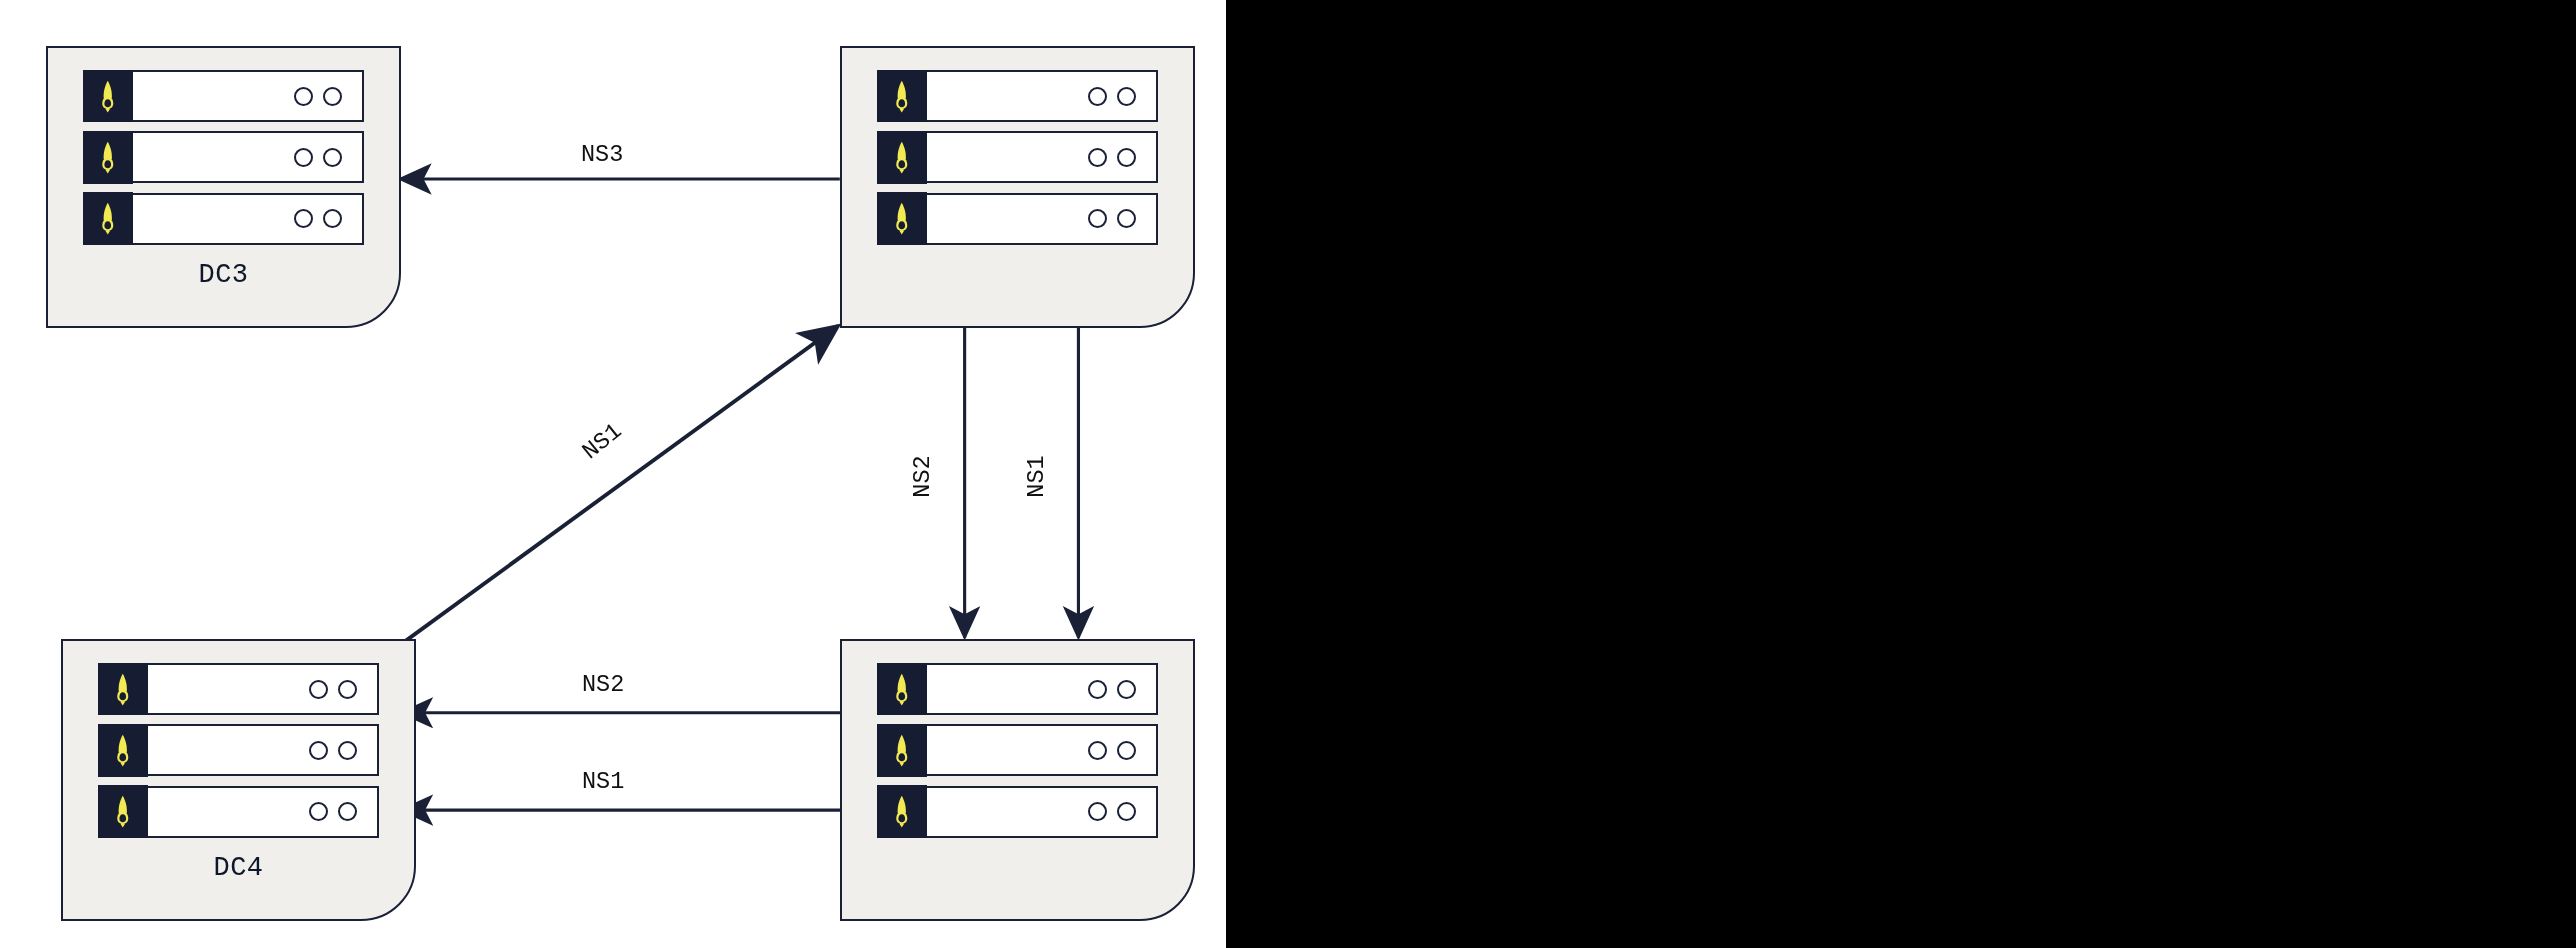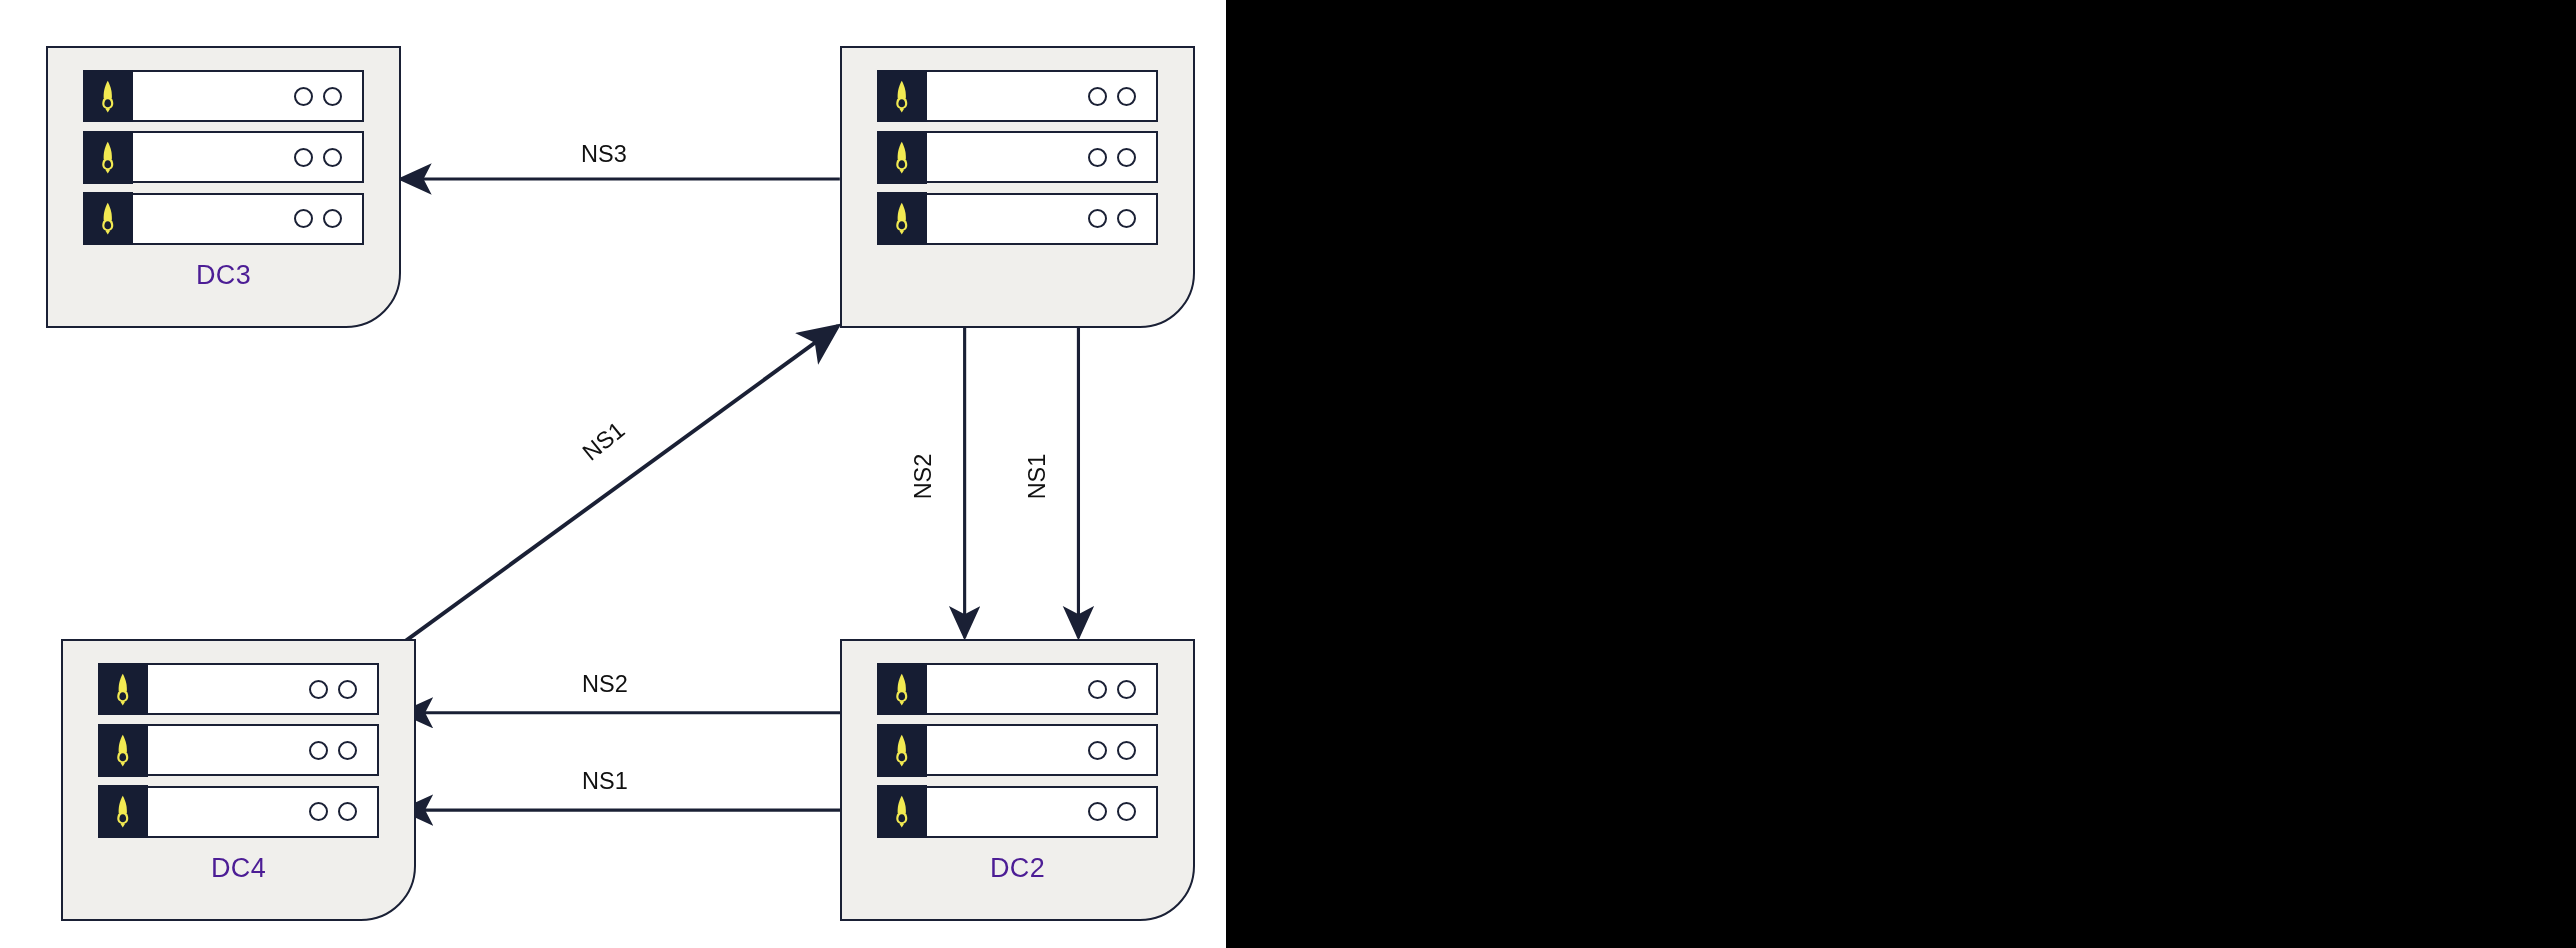--- a/index.html
+++ b/index.html
@@ -1,17 +1,17 @@
 <!DOCTYPE html>
 <html style="font-size:12.6px"><head>
 <meta charset="utf-8">
 <style>
   html,body{margin:0;padding:0;background:#000;}
   body{width:2576px;height:949px;overflow:hidden;font-family:"Liberation Sans",sans-serif;}
-  #canvas{position:relative;width:2576px;height:701px;background:#000;}
+  #canvas{position:relative;width:2576px;height:701px;background:#000;font-family:Liberation Mono, monospace;}
   #diagram-area{position:absolute;left:0;top:0;width:1226px;height:949px;background:#ffffff;}
   #black-panel{position:absolute;left:1226px;top:0;width:1350px;height:949px;background:#000000;}
 
   
   .dc-box{
     position:absolute;
     background:#f0efec;
     border:2.4px solid #1a2035;
     border-bottom-right-radius:55px;
     box-sizing:border-box;
@@ -56,21 +56,21 @@
     border:2.4px solid #1a2035;
     border-radius:50%;
     box-sizing:border-box;
     background:#ffffff;
   }
   .dc-label{
     position:absolute;
     left:0;right:0;
     text-align:center;
     font-size:27px;
-    color:#4c1d95;
+    color:#0f172a;
     letter-spacing:0.4px;
   }
 
   
   .edge-label{
     position:absolute;
     font-size:23.5px;
     color:#111111;
     white-space:nowrap;
     background:transparent;
@@ -300,21 +300,20 @@
               <path d="M15 24.5 C17.6 24.5 19.3 27 19.3 30.2 C19.3 33 17.4 34.7 15 34.7 C12.6 34.7 10.7 33 10.7 30.2 C10.7 27 12.4 24.5 15 24.5 Z" fill="#161d33"></path>
               <path d="M12 36.5 L18 36.5 L15 41.5 Z" fill="#f2ea52"></path>
             </svg>
           </div>
           <div class="server-body">
             <span class="led"></span>
             <span class="led"></span>
           </div>
         </div>
       </div>
-      <div class="dc-label" style="top:212px;">DC2</div>
     </div>
 
   </div>
 
   <div id="black-panel"></div>
 
 </div>
 
 
 </body></html>

